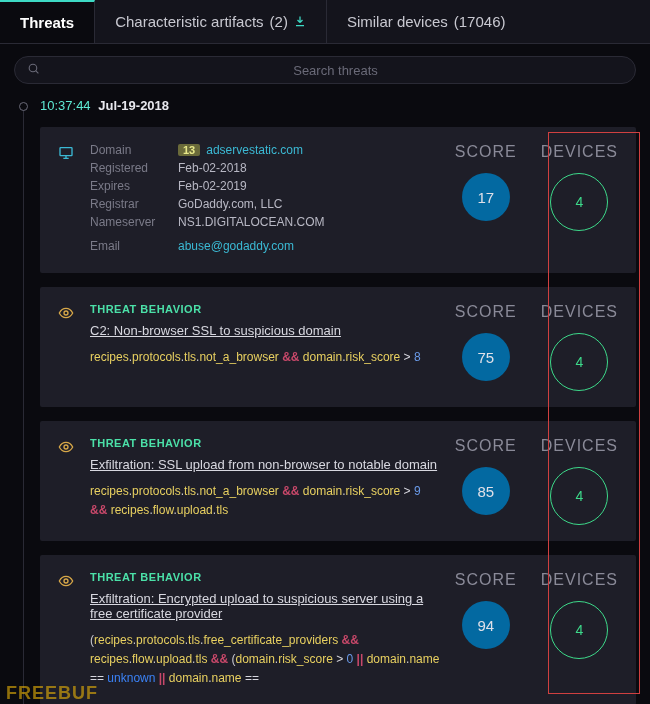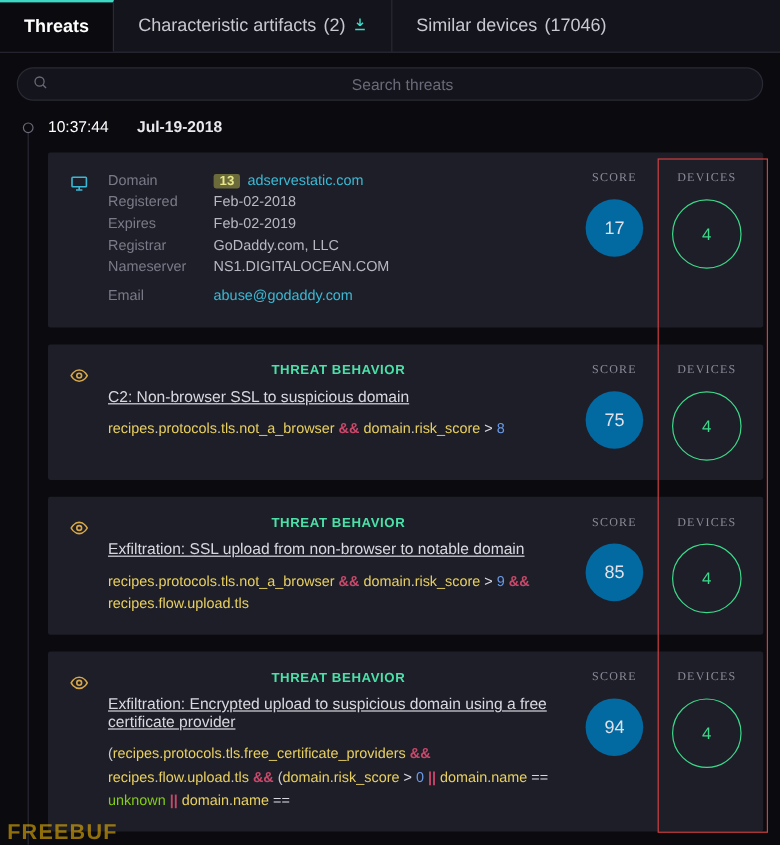--- a/index.html
+++ b/index.html
@@ -80,21 +80,21 @@
     width: 9px;
     height: 9px;
     border-radius: 50%;
     border: 1px solid #6a6a78;
     background: #0a0a0f;
   }
   .time-label {
     padding: 6px 0 14px 0;
     font-size: 13px;
   }
-  .time-label .t { color: #ffffff; margin-right: 20px; }
+  .time-label .t { color: #5eead4; margin-right: 4px; }
   .time-label .d { color: #e8e8ee; font-weight: 600; }
   .card {
     background: #1e1e28;
     border-radius: 2px;
     padding: 16px 18px 16px 18px;
     margin-bottom: 14px;
     display: flex;
     gap: 14px;
     position: relative;
   }
@@ -117,54 +117,52 @@
     margin-right: 6px;
     font-size: 11px;
     font-weight:600;
   }
   .section-label {
     color: #4be0a8;
     font-size: 11px;
     font-weight: 700;
     letter-spacing: 0.5px;
     margin-bottom: 8px;
-    text-align: center;
   }
   .threat-title {
     color: #d8d8e0;
     font-size: 13px;
     margin-bottom: 10px;
     text-decoration: underline;
   }
   .rule {
     font-family: Liberation Sans, sans-serif;
     font-size: 12px;
     line-height: 1.6;
     word-break: break-word;
   }
   .key { color: #e8d060; }
   .op { color: #d8d8e0; }
   .amp { color: #c8486a; font-weight:600; }
   .num { color: #6a9ae8; }
-  .val { color: #84cc16; }
+  .val { color: #3b82f6; }
   .metrics {
     display: flex;
     gap: 24px;
     align-items: flex-start;
     flex-shrink: 0;
   }
   .metric {
     text-align: center;
   }
   .metric .mlabel {
-    font-size: 10px;
+    font-size: 16px;
     color: #8a8a98;
     letter-spacing: 1px;
     margin-bottom: 12px;
-    font-family: Liberation Serif, serif;
   }
   .score-circ {
     width: 48px;
     height: 48px;
     border-radius: 50%;
     background: #0369a1;
     display: flex;
     align-items: center;
     justify-content: center;
     color: #e0e0e8;
@@ -340,21 +338,21 @@
       </div>
       <div class="card">
     <div class="card-ico eye-icon">
       <svg width="16" height="16" viewBox="0 0 24 24" fill="none" stroke="#d8a848" stroke-width="2">
             <path d="M2 12s3.5-7 10-7 10 7 10 7-3.5 7-10 7S2 12 2 12z"></path>
             <circle cx="12" cy="12" r="3"></circle>
           </svg>
     </div>
     <div class="card-body">
       <div class="section-label">THREAT BEHAVIOR</div>
-      <div class="threat-title">Exfiltration: Encrypted upload to suspicious domain using a free certificate provider</div>
+      <div class="threat-title">Exfiltration: Encrypted upload to suspicious server using a free certificate provider</div>
       <div class="rule">(<span class="key">recipes</span>.<span class="key">protocols</span>.<span class="key">tls</span>.<span class="key">free_certificate_providers</span> <span class="amp">&amp;&amp;</span> <span class="key">recipes</span>.<span class="key">flow</span>.<span class="key">upload</span>.<span class="key">tls</span> <span class="amp">&amp;&amp;</span> (<span class="key">domain</span>.<span class="key">risk_score</span> <span class="op">&gt;</span> <span class="num">0</span> <span class="amp">||</span> <span class="key">domain</span>.<span class="key">name</span> <span class="op">==</span> <span class="val">unknown</span> <span class="amp">||</span> <span class="key">domain</span>.<span class="key">name</span> <span class="op">==</span></div>
     </div>
     <div class="metrics">
       <div class="metric">
         <div class="mlabel">SCORE</div>
         <div class="score-circ">94</div>
       </div>
       <div class="metric">
         <div class="mlabel">DEVICES</div>
         <div class="dev-circ">4</div>

